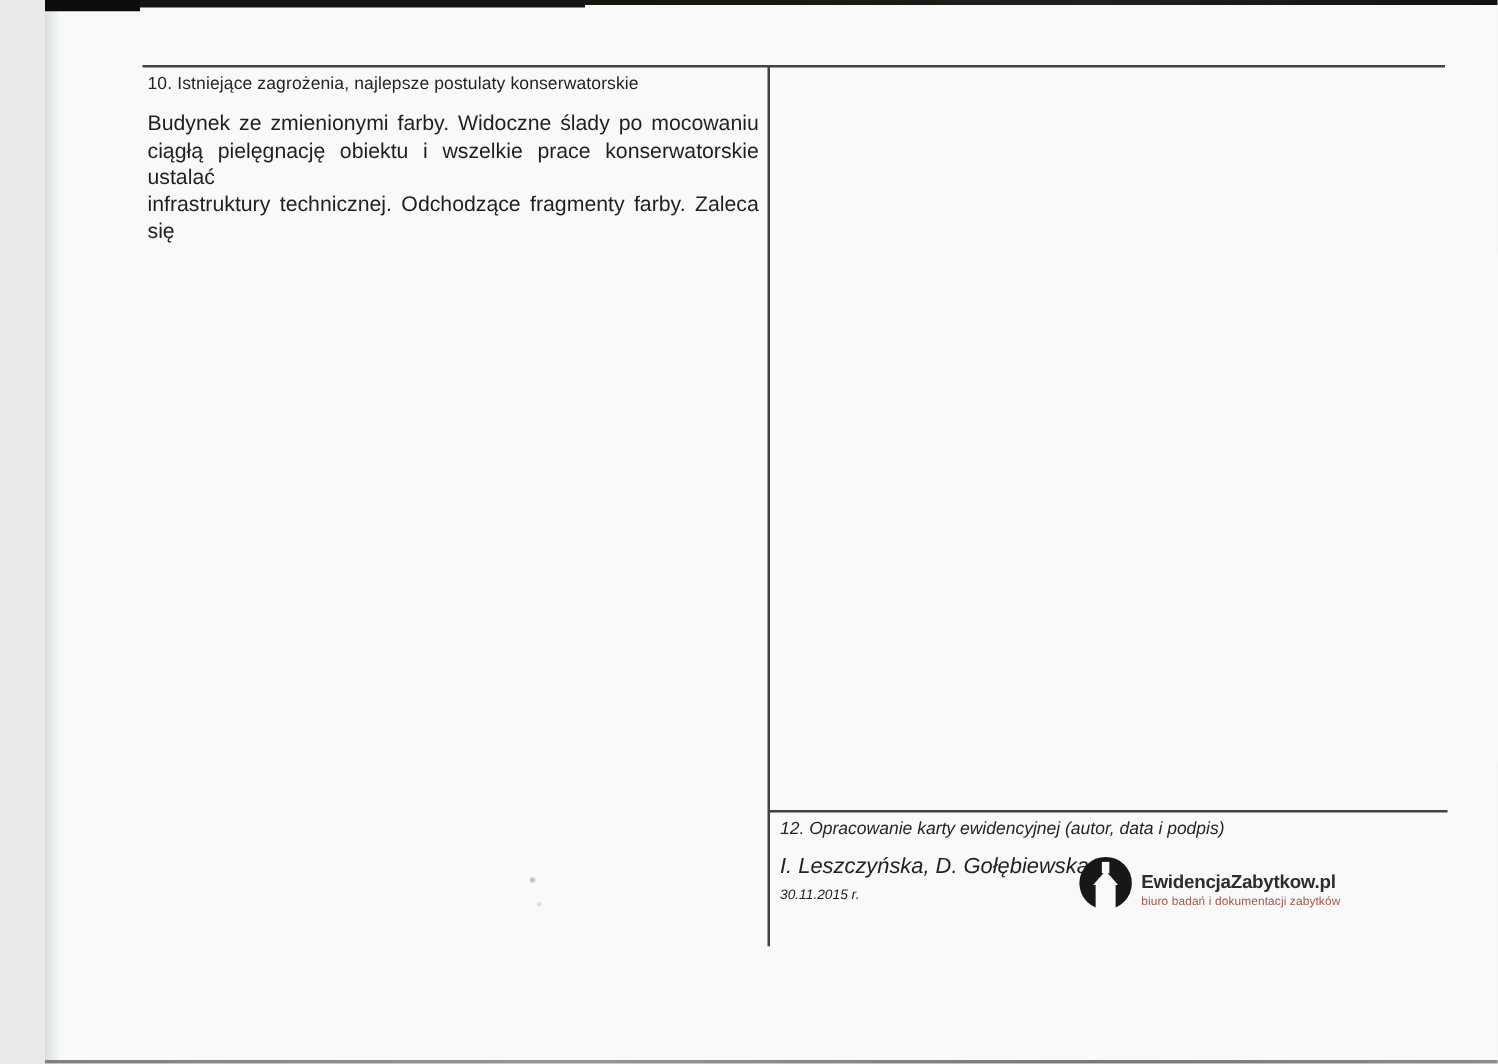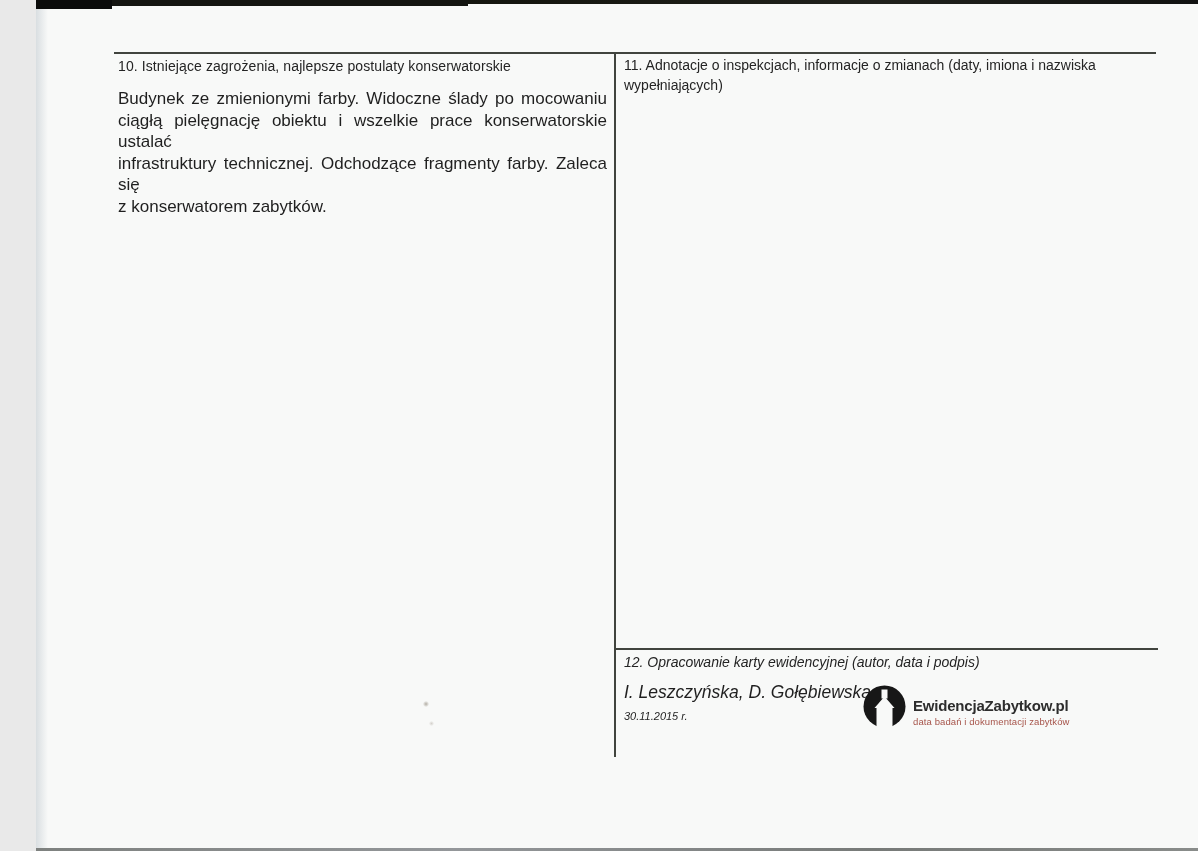--- a/index.html
+++ b/index.html
@@ -102,45 +102,38 @@
   <div class="rule-top"></div>
   <div class="rule-vert"></div>
   <div class="rule-s12"></div>
 
   <div class="s10">
     <div class="s10-heading">10. Istniejące zagrożenia, najlepsze postulaty konserwatorskie</div>
     <div class="s10-body">
       <div class="jline">Budynek ze zmienionymi farby. Widoczne ślady po mocowaniu</div>
       <div class="jline">ciągłą pielęgnację obiektu i wszelkie prace konserwatorskie ustalać</div>
       <div class="jline">infrastruktury technicznej. Odchodzące fragmenty farby. Zaleca się</div>
-      <div class="jline jline-last">z konserwatorem zabytków.</div>
     </div>
   </div>
 
-  <div class="s11">
-    <div class="s11-heading">
-      <span class="hline">11. Adnotacje o inspekcjach, informacje o zmianach (daty, imiona i nazwiska</span>
-      <span class="hline">wypełniających)</span>
-    </div>
-  </div>
 
   <div class="s12">
     <div class="s12-heading">12. Opracowanie karty ewidencyjnej (autor, data i podpis)</div>
     <div class="s12-authors">I. Leszczyńska, D. Gołębiewska</div>
     <div class="s12-date">30.11.2015 r.</div>
   </div>
 
   <div class="logo">
     <svg class="logo-icon" viewBox="0 0 43 43" xmlns="http://www.w3.org/2000/svg">
       <circle cx="21.5" cy="21.5" r="21" fill="#171717"></circle>
       <g fill="#f8f9f8">
         <rect x="13.5" y="21" width="16" height="22"></rect>
         <polygon points="11.5,23 21.5,11.5 31.5,23"></polygon>
         <rect x="18.5" y="4.5" width="6" height="9"></rect>
       </g>
     </svg>
     <div class="logo-text">
       <div class="logo-name">EwidencjaZabytkow.pl</div>
-      <div class="logo-tagline">data badań i dokumentacji zabytków</div>
+      <div class="logo-tagline">biuro badań i dokumentacji zabytków</div>
     </div>
   </div>
 
 </div>
 
 </body></html>

